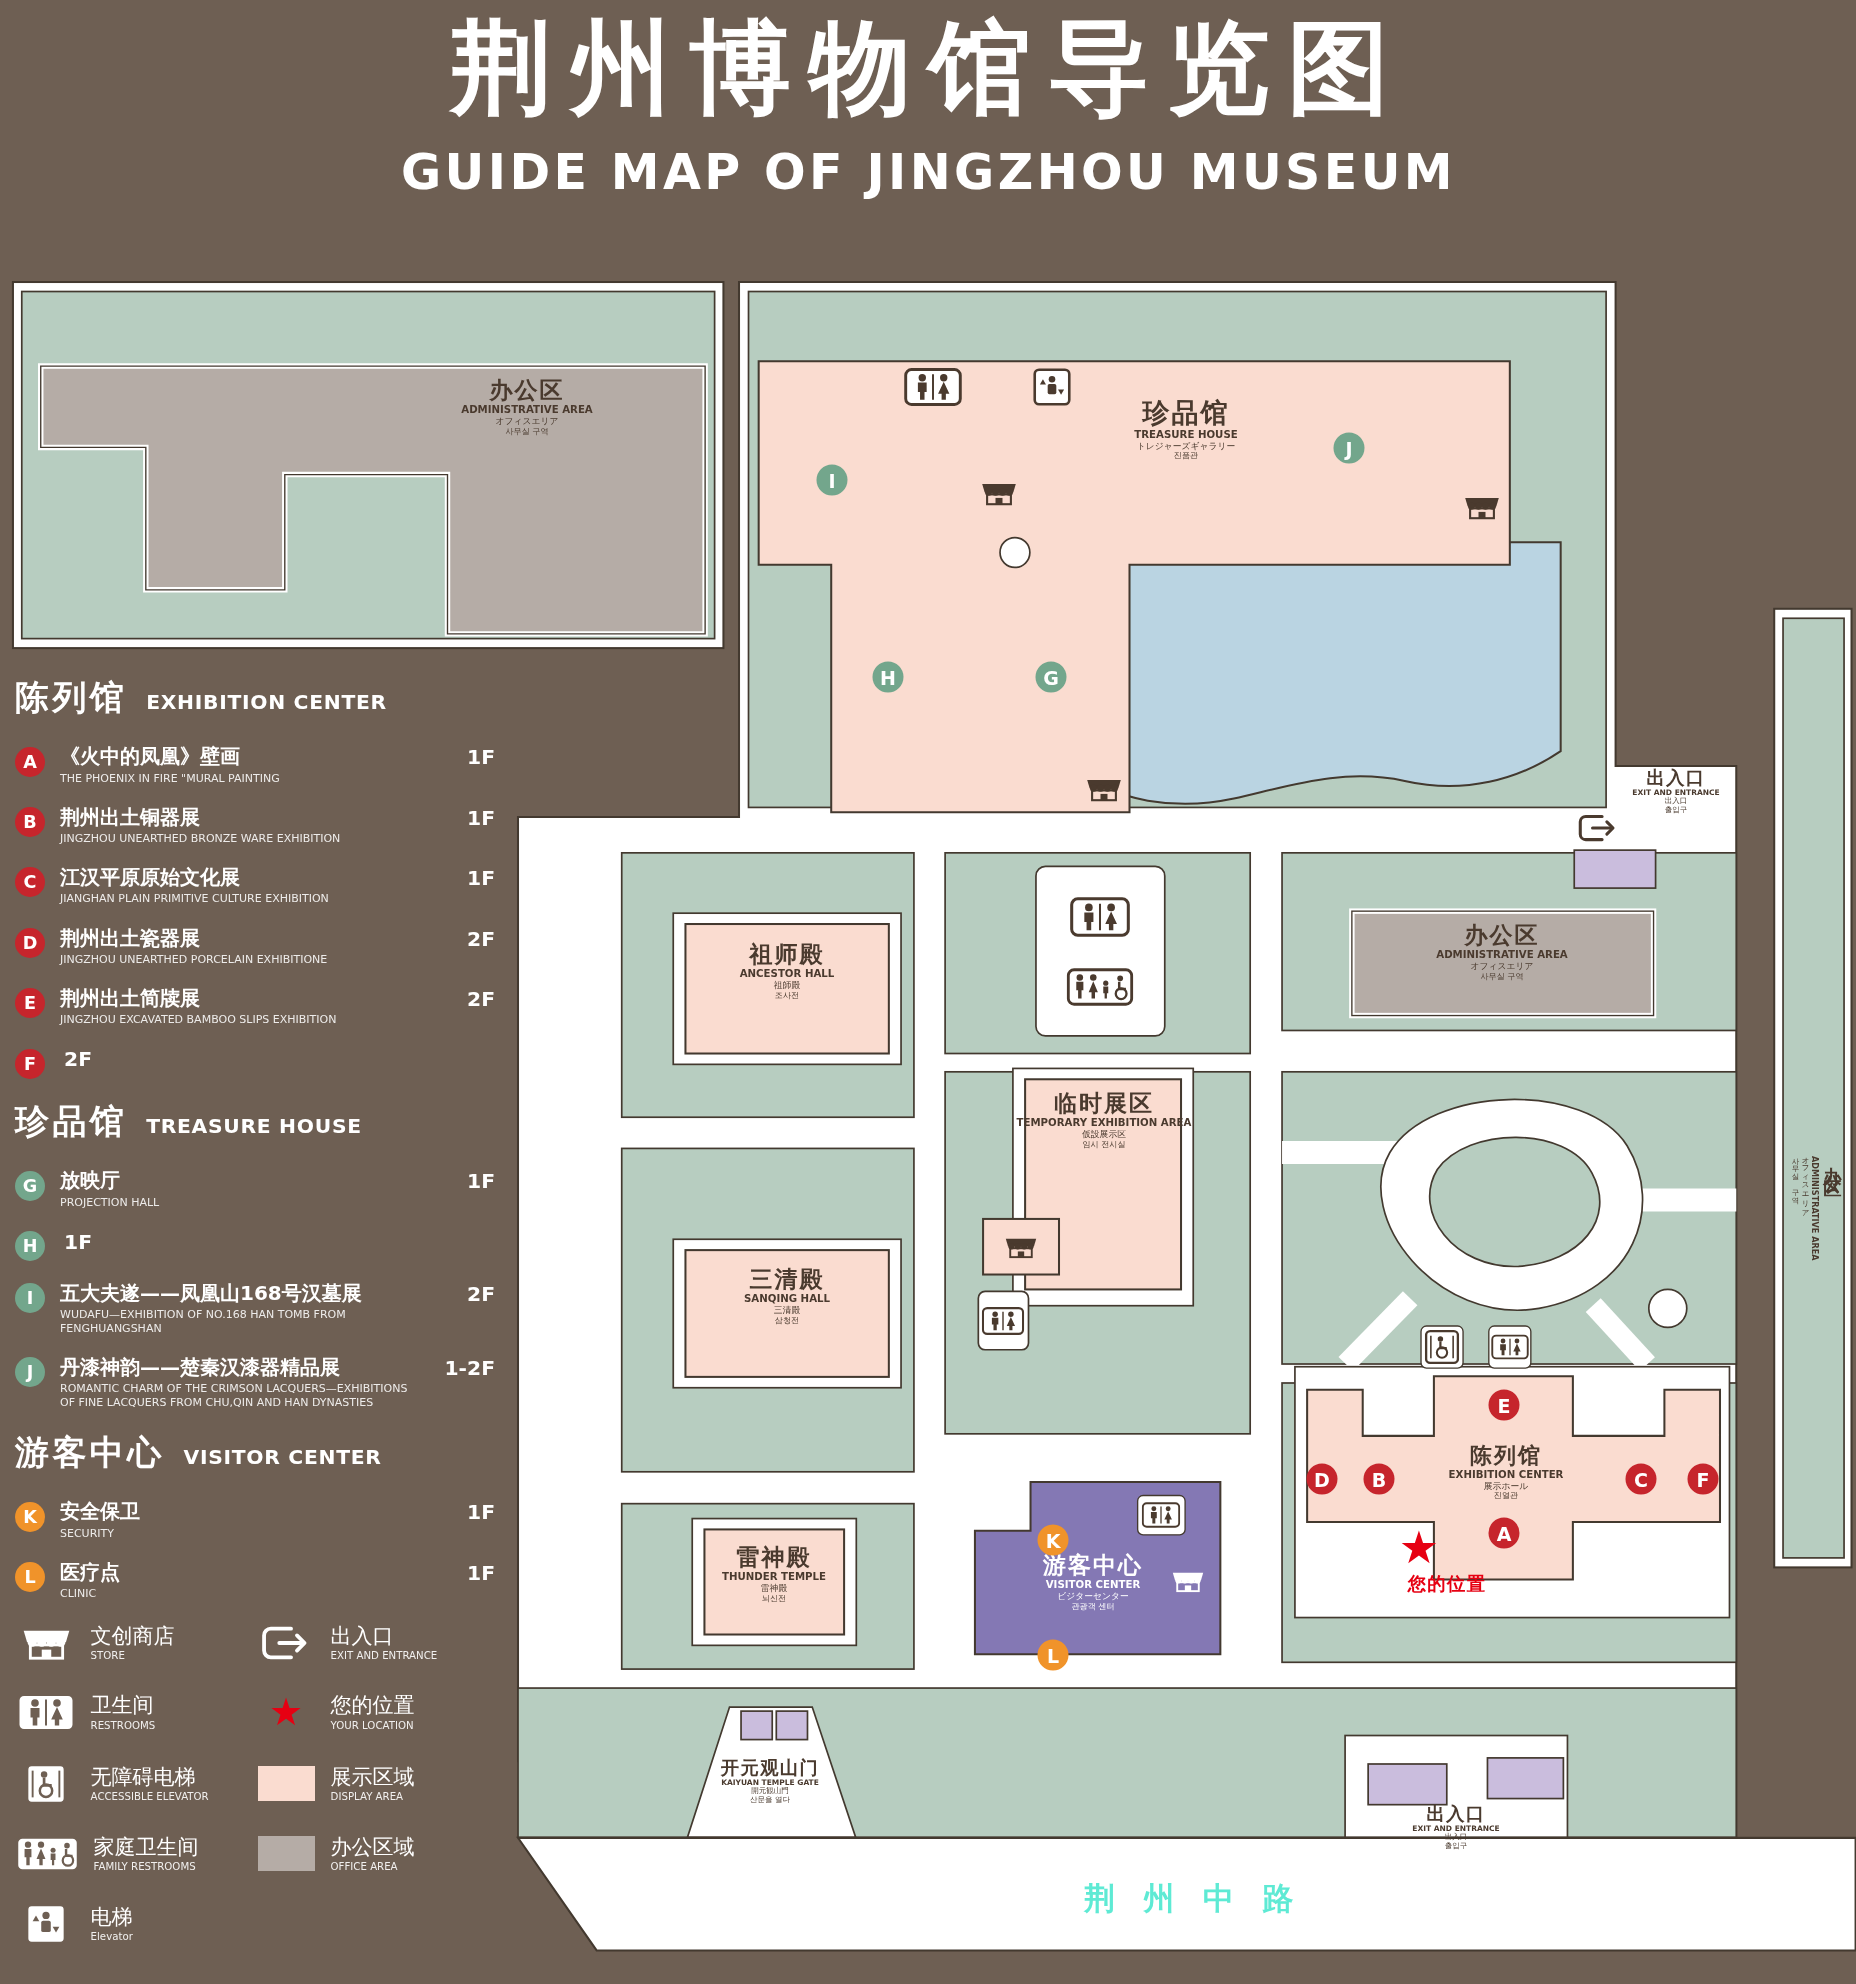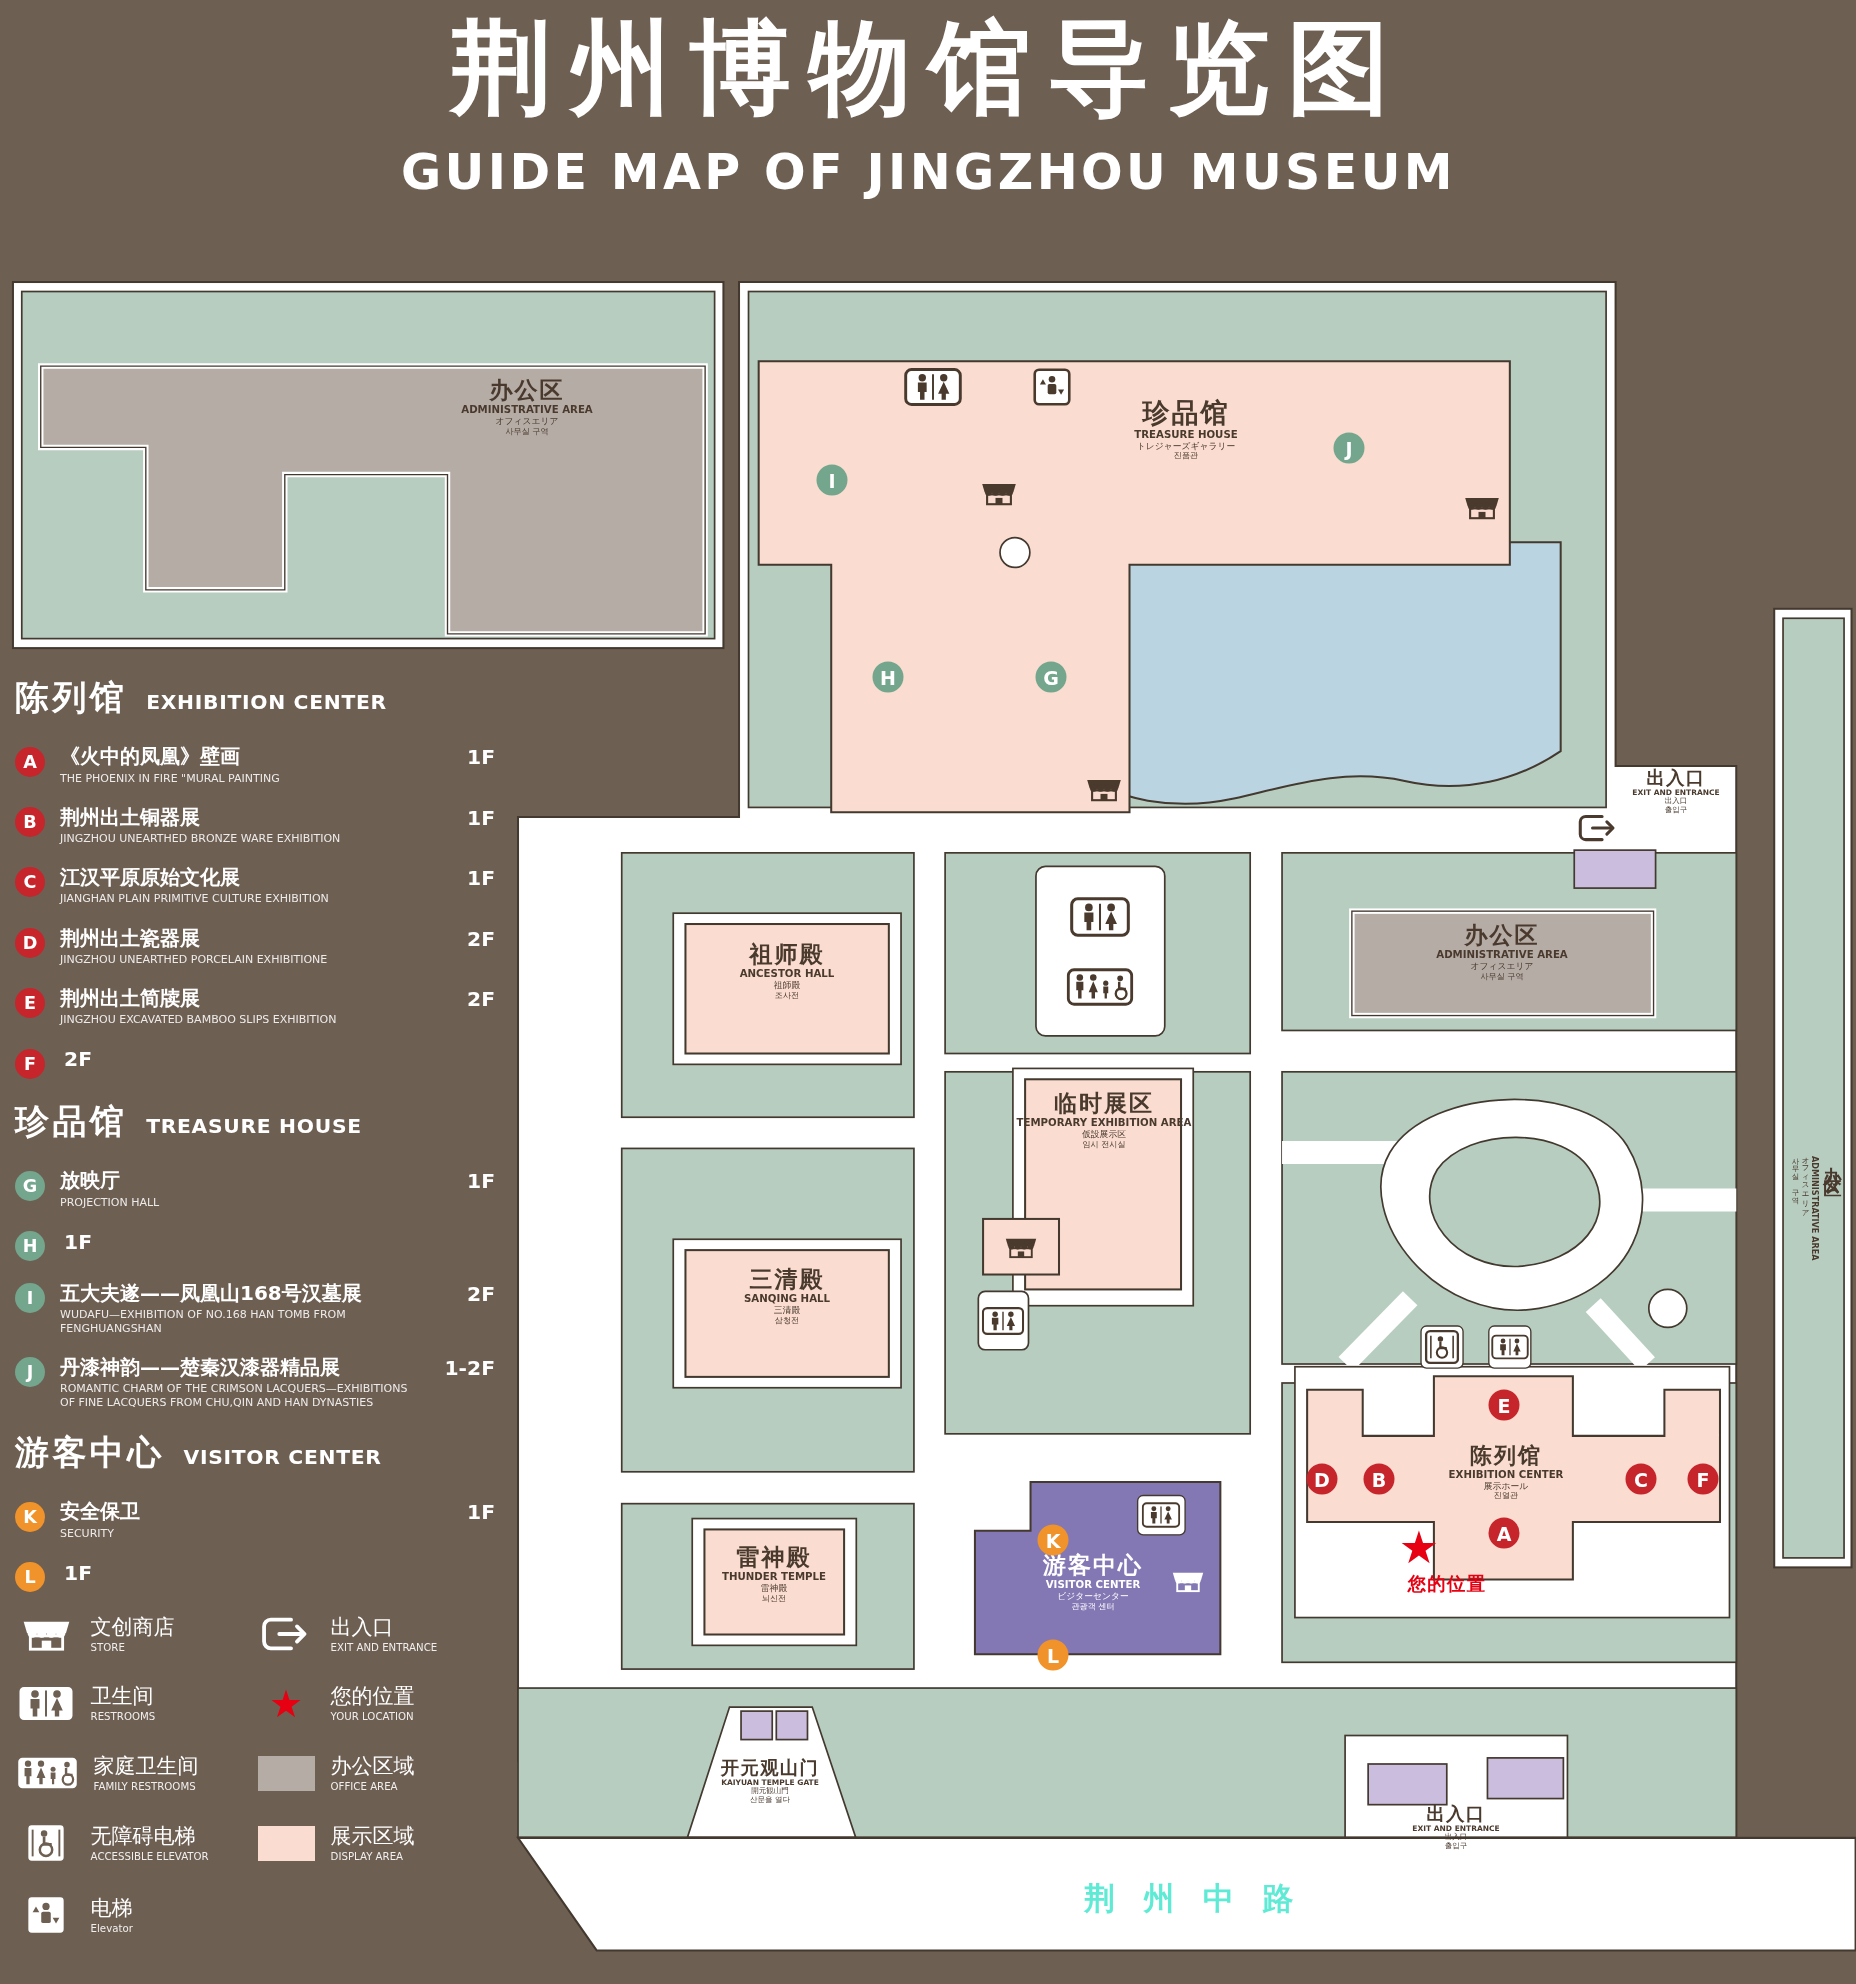--- a/index.html
+++ b/index.html
@@ -473,20 +473,24 @@
     <div class="it">
       <div class="mk m-orange">K</div>
       <div class="tx">
           <div class="tzh">安全保卫</div>
           <div class="ten">SECURITY</div>
         </div>
       <div class="fl">1F</div>
     </div>
     <div class="it">
       <div class="mk m-orange">L</div>
+      <div class="tx">
+          <div class="tzh">医疗点</div>
+          <div class="ten">CLINIC</div>
+        </div>
       <div class="fl">1F</div>
     </div>
 
     <div class="legend">
       <div class="lg-row">
         <div class="lg-cell">
           <div class="lg-ic">
               <svg width="57" height="38" viewBox="0 0 84 56">
                 <use href="#i-store"></use>
               </svg>
@@ -526,58 +530,58 @@
             </div>
           <div>
               <div class="lg-zh">您的位置</div>
               <div class="lg-en">YOUR LOCATION</div>
             </div>
         </div>
       </div>
       <div class="lg-row">
         <div class="lg-cell">
           <div class="lg-ic" style="color:#6e5f53">
+              <svg width="42" height="42" viewBox="0 0 62 62">
+                <use href="#i-accelev"></use>
+              </svg>
+            </div>
+          <div>
+              <div class="lg-zh">无障碍电梯</div>
+              <div class="lg-en">ACCESSIBLE ELEVATOR</div>
+            </div>
+        </div>
+        <div class="lg-cell">
+          <div class="lg-ic">
+              <div class="sw sw-display"></div>
+            </div>
+          <div>
+              <div class="lg-zh">展示区域</div>
+              <div class="lg-en">DISPLAY AREA</div>
+            </div>
+        </div>
+      </div>
+      <div class="lg-row">
+        <div class="lg-cell">
+          <div class="lg-ic" style="color:#6e5f53">
               <svg width="65" height="38" viewBox="0 0 96 56">
                 <use href="#i-family"></use>
               </svg>
             </div>
           <div>
               <div class="lg-zh">家庭卫生间</div>
               <div class="lg-en">FAMILY RESTROOMS</div>
             </div>
         </div>
         <div class="lg-cell">
           <div class="lg-ic">
               <div class="sw sw-office"></div>
             </div>
           <div>
               <div class="lg-zh">办公区域</div>
               <div class="lg-en">OFFICE AREA</div>
-            </div>
-        </div>
-      </div>
-      <div class="lg-row">
-        <div class="lg-cell">
-          <div class="lg-ic" style="color:#6e5f53">
-              <svg width="42" height="42" viewBox="0 0 62 62">
-                <use href="#i-accelev"></use>
-              </svg>
-            </div>
-          <div>
-              <div class="lg-zh">无障碍电梯</div>
-              <div class="lg-en">ACCESSIBLE ELEVATOR</div>
-            </div>
-        </div>
-        <div class="lg-cell">
-          <div class="lg-ic">
-              <div class="sw sw-display"></div>
-            </div>
-          <div>
-              <div class="lg-zh">展示区域</div>
-              <div class="lg-en">DISPLAY AREA</div>
             </div>
         </div>
       </div>
       <div class="lg-row">
         <div class="lg-cell">
           <div class="lg-ic" style="color:#6e5f53">
               <svg width="42" height="42" viewBox="0 0 62 62">
                 <use href="#i-elev"></use>
               </svg>
             </div>

